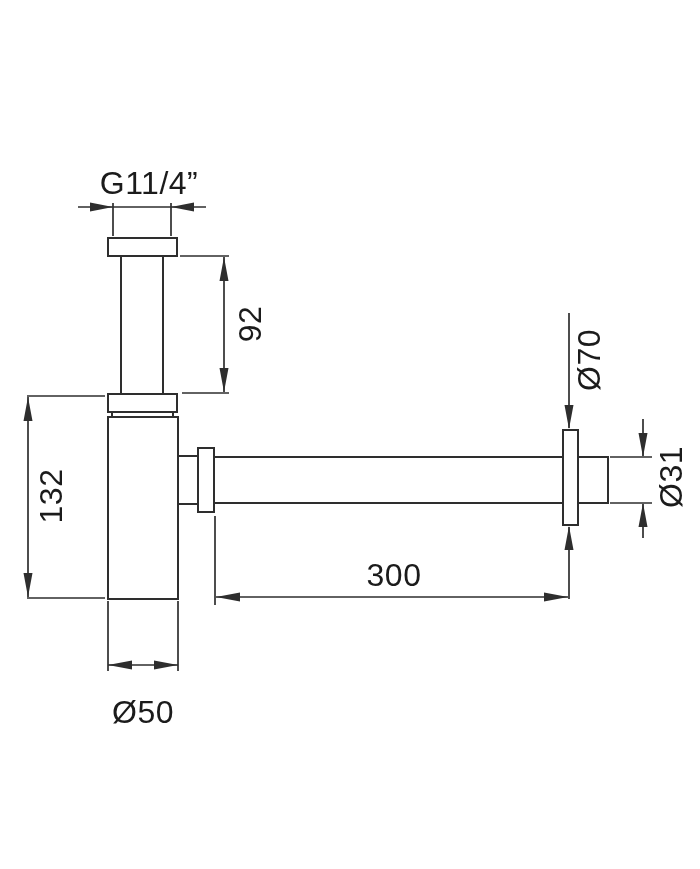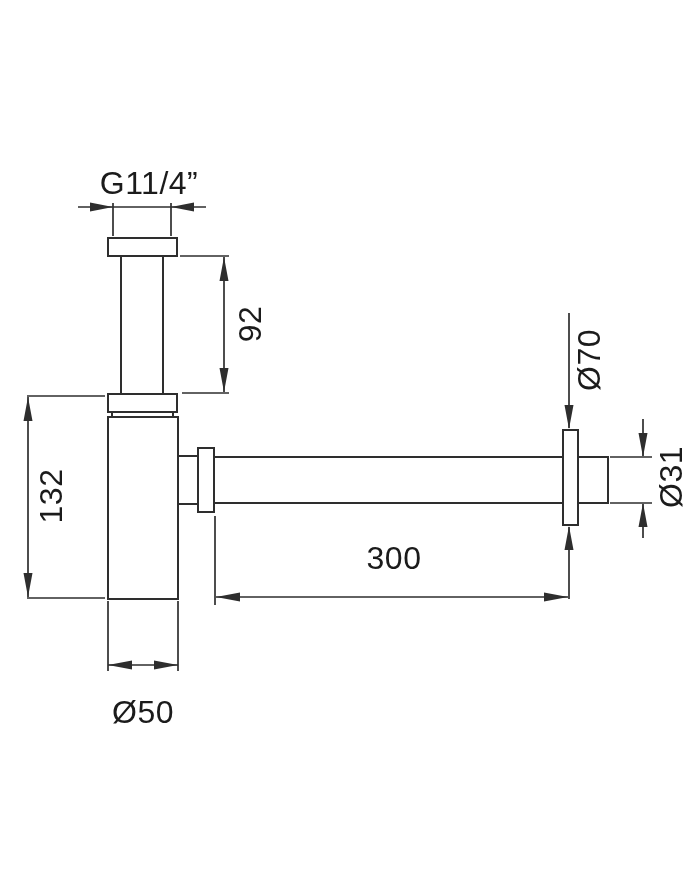--- a/index.html
+++ b/index.html
@@ -125,16 +125,16 @@
   <div class="dim-label" style="left:149px; top:183px;">G11/4”</div>
 
   <div class="dim-label rot" style="left:250px; top:324px;">92</div>
 
   <div class="dim-label rot" style="left:51px; top:496px;">132</div>
 
   <div class="dim-label rot" style="left:589px; top:360px;">Ø70</div>
 
   <div class="dim-label rot" style="left:671px; top:477px;">Ø31</div>
 
-  <div class="dim-label" style="left:394px; top:558px;">300</div>
+  <div class="dim-label" style="left:394px; top:575px;">300</div>
 
   <div class="dim-label" style="left:143px; top:712px;">Ø50</div>
 </div>
 
 </body></html>

